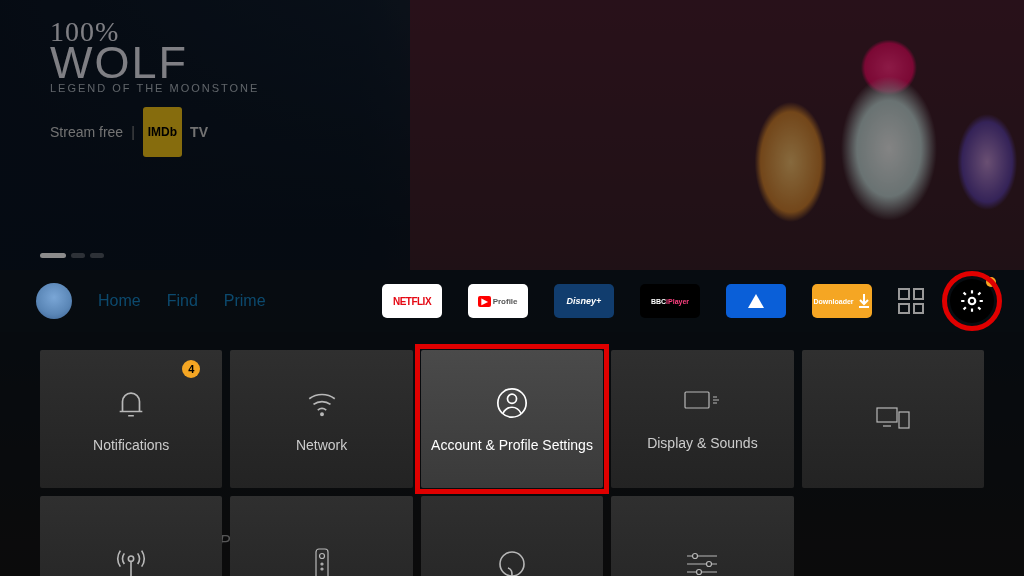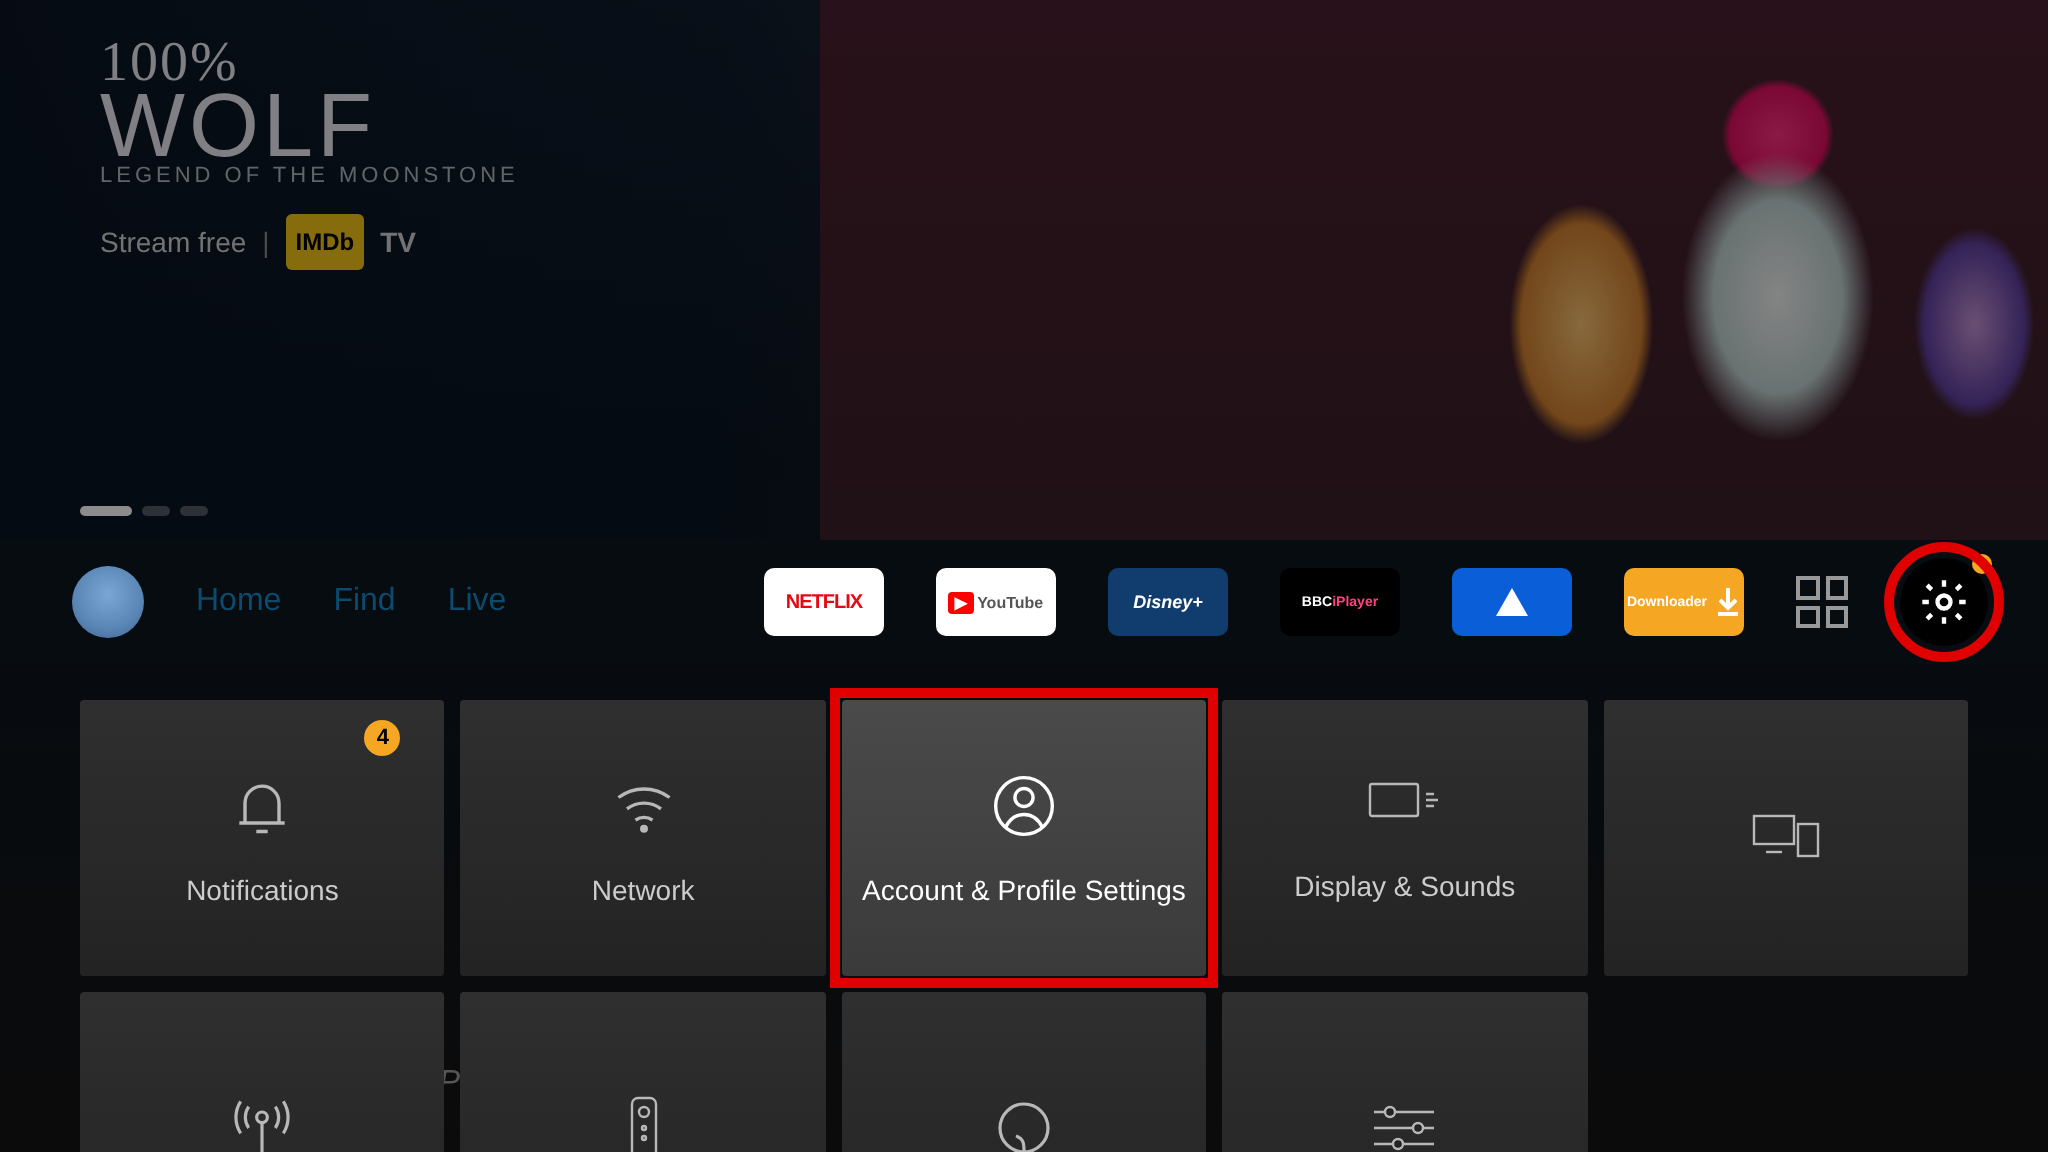--- a/index.html
+++ b/index.html
@@ -54,21 +54,21 @@
     font-size: 14px;
     color: #d0d0d0;
     display: flex;
     align-items: center;
     gap: 8px;
   }
   .imdb-badge {
     background: #f5c518;
     color: #000;
     font-weight: bold;
-    padding: 7px 5px;
+    padding: 18px 5px;
     border-radius: 3px;
     font-size: 12px;
   }
   .imdb-tv { font-weight: bold; }
   .learn-more {
     margin-top: 18px;
     background: rgba(255,255,255,0.18);
     border: none;
     color: #e0e0e0;
     padding: 10px 24px;
@@ -249,26 +249,26 @@
     <span class="active"></span>
       <span></span>
       <span></span>
   </div>
 </div>
 
 <div class="nav">
   <div class="avatar"></div>
   <div class="nav-text">Home</div>
   <div class="nav-text">Find</div>
-  <div class="nav-text">Live</div>
+  <div class="nav-text">Prime</div>
   <div class="nav-spacer"></div>
   <div class="app-tile app-netflix">NETFLIX</div>
   <div class="app-tile app-youtube">
       <span class="yt-icon">▶</span>
-      <span>YouTube</span>
+      <span>Profile</span>
     </div>
   <div class="app-tile app-disney">Disney+</div>
   <div class="app-tile app-bbc">
       <div>BBC</div>
       <div style="color:#ff4081">iPlayer</div>
     </div>
   <div class="app-tile app-paramount">
     <svg width="20" height="18" viewBox="0 0 20 18">
         <path d="M2 16 L10 2 L18 16 Z" fill="#fff"></path>
       </svg>

